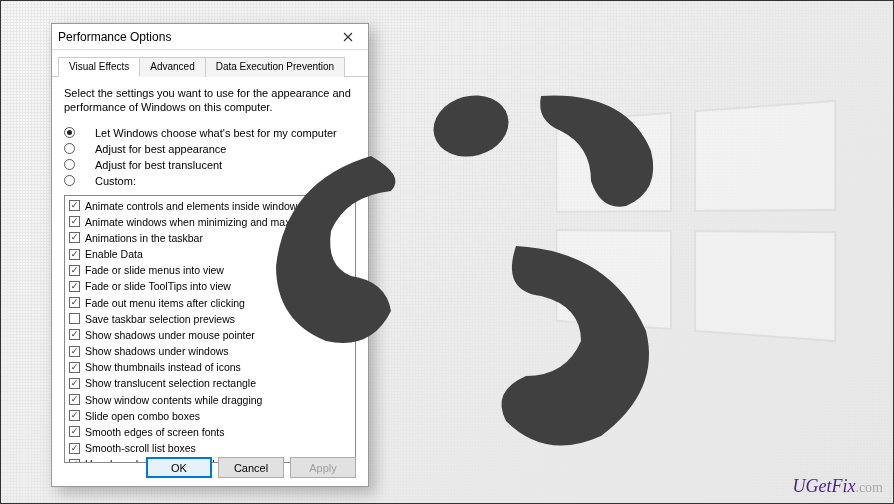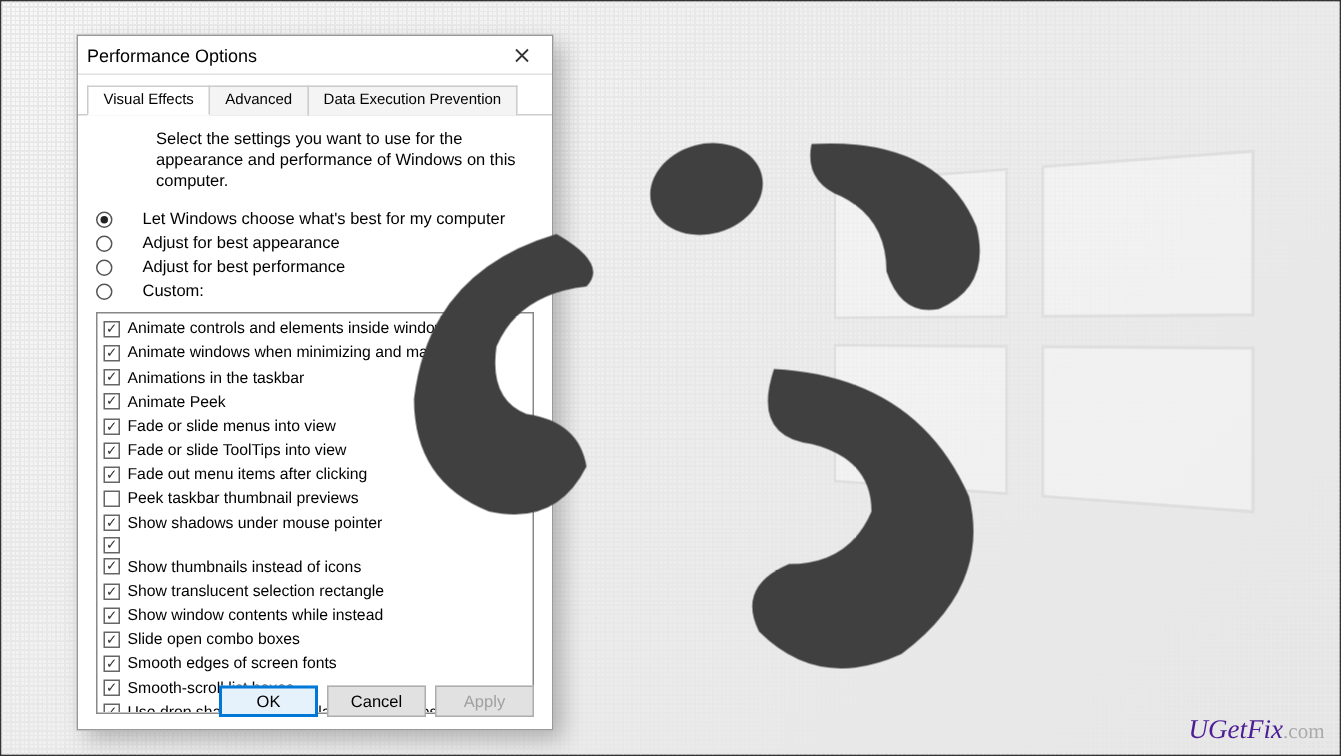--- a/index.html
+++ b/index.html
@@ -85,21 +85,20 @@
       background: #fff;
       border-bottom: 1px solid #fff;
       z-index: 1;
     }
     .content {
       padding: 10px 12px 6px;
     }
     .desc {
       margin-bottom: 10px;
       line-height: 1.25;
-      margin-left: 40px;
     }
     .radio-group { margin-bottom: 6px; }
     .radio-row {
       display: flex; align-items: center; gap: 20px;
       padding: 2px 0;
     }
     .radio {
       width: 11px; height: 11px;
       border: 1px solid #555; border-radius: 50%;
       display: inline-flex; align-items: center; justify-content: center;
@@ -198,21 +197,21 @@
         <div class="radio-row">
           <span class="radio checked"></span>
           <span>Let Windows choose what's best for my computer</span>
         </div>
         <div class="radio-row">
           <span class="radio"></span>
           <span>Adjust for best appearance</span>
         </div>
         <div class="radio-row">
           <span class="radio"></span>
-          <span>Adjust for best performance</span>
+          <span>Adjust for best translucent</span>
         </div>
         <div class="radio-row">
           <span class="radio"></span>
           <span>Custom:</span>
         </div>
       </div>
 
     <div class="listbox" id="opts">
         <div class="check-row">
           <span class="checkbox checked"></span>
@@ -221,56 +220,57 @@
         <div class="check-row">
           <span class="checkbox checked"></span>
           <span>Animate windows when minimizing and maximizing</span>
         </div>
         <div class="check-row">
           <span class="checkbox checked"></span>
           <span>Animations in the taskbar</span>
         </div>
         <div class="check-row">
           <span class="checkbox checked"></span>
-          <span>Animate Peek</span>
+          <span>Enable Data</span>
         </div>
         <div class="check-row">
           <span class="checkbox checked"></span>
           <span>Fade or slide menus into view</span>
         </div>
         <div class="check-row">
           <span class="checkbox checked"></span>
           <span>Fade or slide ToolTips into view</span>
         </div>
         <div class="check-row">
           <span class="checkbox checked"></span>
           <span>Fade out menu items after clicking</span>
         </div>
         <div class="check-row">
           <span class="checkbox"></span>
-          <span>Peek taskbar thumbnail previews</span>
+          <span>Save taskbar selection previews</span>
         </div>
         <div class="check-row">
           <span class="checkbox checked"></span>
           <span>Show shadows under mouse pointer</span>
         </div>
         <div class="check-row">
           <span class="checkbox checked"></span>
+          <span>Show shadows under windows</span>
         </div>
         <div class="check-row">
           <span class="checkbox checked"></span>
           <span>Show thumbnails instead of icons</span>
         </div>
         <div class="check-row">
           <span class="checkbox checked"></span>
           <span>Show translucent selection rectangle</span>
         </div>
         <div class="check-row">
           <span class="checkbox checked"></span>
-          <span>Show window contents while instead</span>
+          <span>Show window contents while dragging</span>
         </div>
         <div class="check-row">
           <span class="checkbox checked"></span>
           <span>Slide open combo boxes</span>
         </div>
         <div class="check-row">
           <span class="checkbox checked"></span>
           <span>Smooth edges of screen fonts</span>
         </div>
         <div class="check-row">

